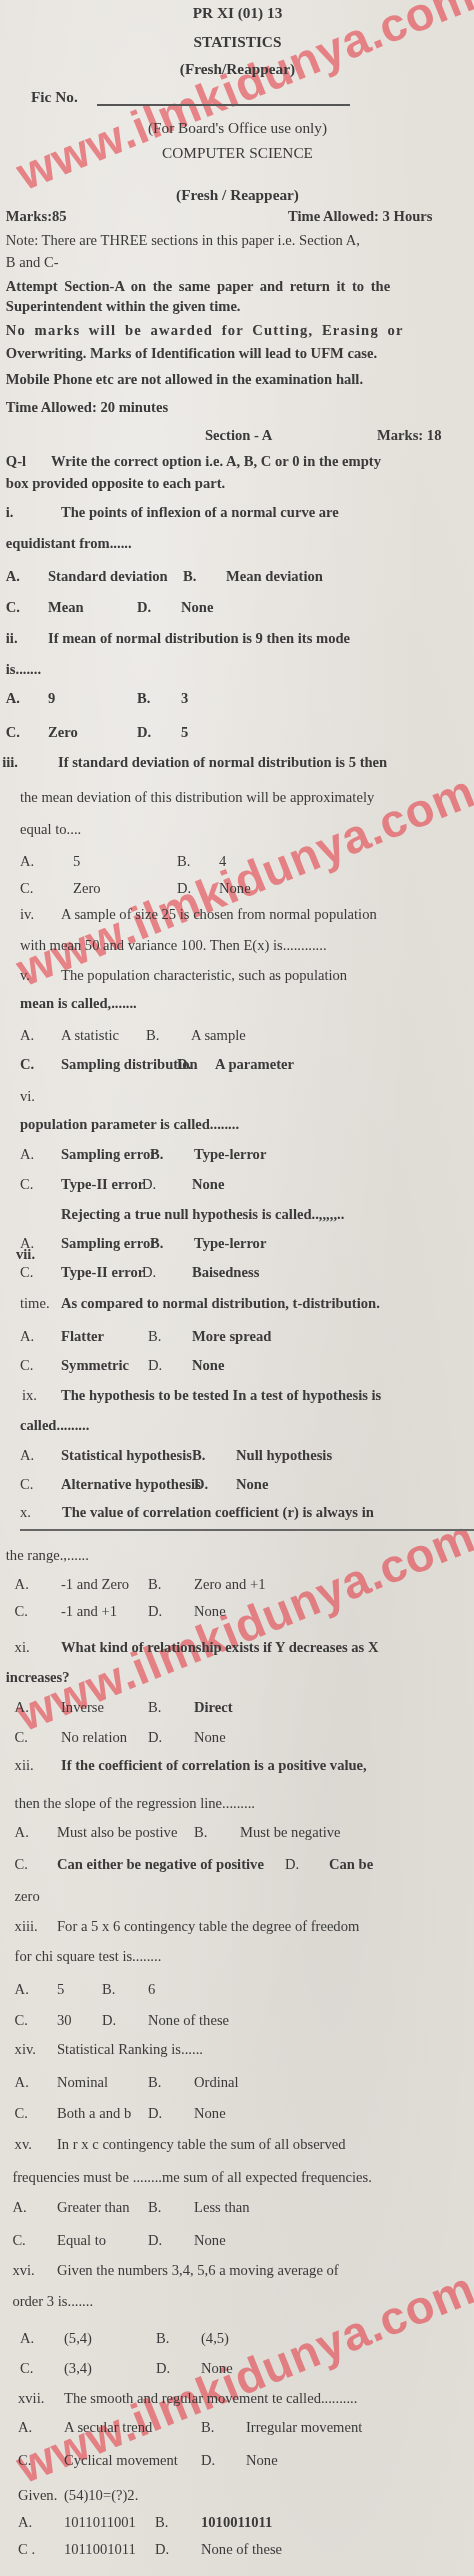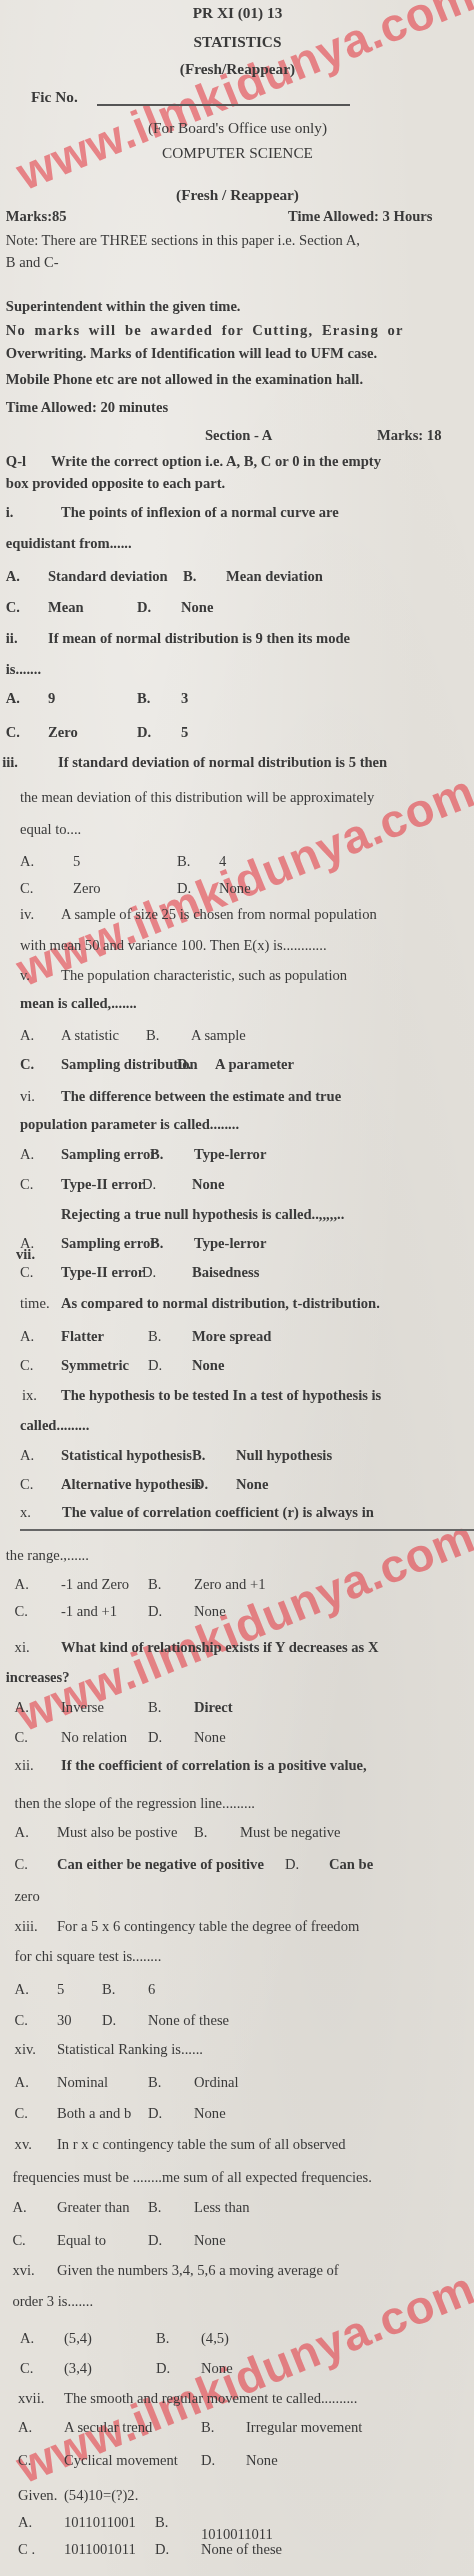--- a/index.html
+++ b/index.html
@@ -37,20 +37,21 @@
   <div class="rule" style="top:104px;left:97px;width:253px;"></div>
   <div class="ln c hdr" style="top:128px;font-weight:normal;">(For Board's Office use only)</div>
   <div class="ln c hdr" style="top:153px;font-weight:normal;">COMPUTER SCIENCE</div>
 
   <div class="ln c hdr" style="top:195px;">(Fresh / Reappear)</div>
   <div class="ln" style="top:217px;left:5.8px;">Marks:85</div>
   <div class="ln" style="top:217px;left:288px;">Time Allowed: 3 Hours</div>
 
   <div class="ln" style="top:241px;left:5.8px;font-weight:normal;">Note: There are THREE sections in this paper i.e. Section A,</div>
   <div class="ln" style="top:263px;left:5.8px;font-weight:normal;">B and C-</div>
+  <div class="ln" style="top:287px;left:5.8px;word-spacing:2.9px;">Attempt Section-A on the same paper and return it to the</div>
   <div class="ln" style="top:307px;left:5.8px;">Superintendent within the given time.</div>
   <div class="ln" style="top:331px;left:5.8px;letter-spacing:1.2px;word-spacing:3.7px;">No marks will be awarded for Cutting, Erasing or</div>
   <div class="ln" style="top:354px;left:5.8px;">Overwriting. Marks of Identification will lead to UFM case.</div>
   <div class="ln" style="top:380px;left:5.8px;">Mobile Phone etc are not allowed in the examination hall.</div>
   <div class="ln" style="top:408px;left:5.8px;">Time Allowed: 20 minutes</div>
 
   <div class="ln" style="top:436px;left:172px;margin-left:33px;">Section - A</div>
   <div class="ln" style="top:436px;left:377px;">Marks: 18</div>
   <div class="ln" style="top:462px;left:5.8px;">Q-l</div>
   <div class="ln" style="top:462px;left:51px;">Write the correct option i.e. A, B, C or 0 in the empty</div>
@@ -103,21 +104,20 @@
   <div class="ln" style="top:1036px;left:20px;font-weight:normal;">A.</div>
   <div class="ln" style="top:1036px;left:61px;font-weight:normal;">A statistic</div>
   <div class="ln" style="top:1036px;left:146px;font-weight:normal;">B.</div>
   <div class="ln" style="top:1036px;left:191px;font-weight:normal;">A sample</div>
   <div class="ln" style="top:1065px;left:20px;">C.</div>
   <div class="ln" style="top:1065px;left:61px;">Sampling distribution</div>
   <div class="ln" style="top:1065px;left:177px;">D.</div>
   <div class="ln" style="top:1065px;left:215px;">A parameter</div>
 
   <div class="ln" style="top:1097px;left:20px;font-weight:normal;">vi.</div>
-  <div class="ln" style="top:1097px;left:61px;">The difference between the estimate and true</div>
   <div class="ln" style="top:1125px;left:20px;">population parameter is called........</div>
   <div class="ln" style="top:1155px;left:20px;font-weight:normal;">A.</div>
   <div class="ln" style="top:1155px;left:61px;">Sampling error</div>
   <div class="ln" style="top:1155px;left:150px;">B.</div>
   <div class="ln" style="top:1155px;left:194px;">Type-lerror</div>
   <div class="ln" style="top:1185px;left:20px;font-weight:normal;">C.</div>
   <div class="ln" style="top:1185px;left:61px;">Type-II error</div>
   <div class="ln" style="top:1185px;left:142px;font-weight:normal;">D.</div>
   <div class="ln" style="top:1185px;left:192px;">None</div>
 
@@ -249,20 +249,20 @@
   <div class="ln" style="top:2461px;left:18px;font-weight:normal;">C.</div>
   <div class="ln" style="top:2461px;left:64px;font-weight:normal;">Cyclical movement</div>
   <div class="ln" style="top:2461px;left:201px;font-weight:normal;">D.</div>
   <div class="ln" style="top:2461px;left:246px;font-weight:normal;">None</div>
 
   <div class="ln" style="top:2496px;left:18px;font-weight:normal;">Given.</div>
   <div class="ln" style="top:2496px;left:64px;font-weight:normal;">(54)10=(?)2.</div>
   <div class="ln" style="top:2523px;left:18px;font-weight:normal;">A.</div>
   <div class="ln" style="top:2523px;left:64px;font-weight:normal;">1011011001</div>
   <div class="ln" style="top:2523px;left:155px;font-weight:normal;">B.</div>
-  <div class="ln" style="top:2523px;left:201px;font-weight:normal;margin-top:12px;">1010011011</div>
+  <div class="ln" style="top:2523px;left:201px;font-weight:bold;">1010011011</div>
   <div class="ln" style="top:2550px;left:18px;font-weight:normal;">C .</div>
   <div class="ln" style="top:2550px;left:64px;font-weight:normal;">1011001011</div>
   <div class="ln" style="top:2550px;left:155px;font-weight:normal;">D.</div>
   <div class="ln" style="top:2550px;left:201px;font-weight:normal;">None of these</div>
 
 </div>
 
 
 </body></html>

